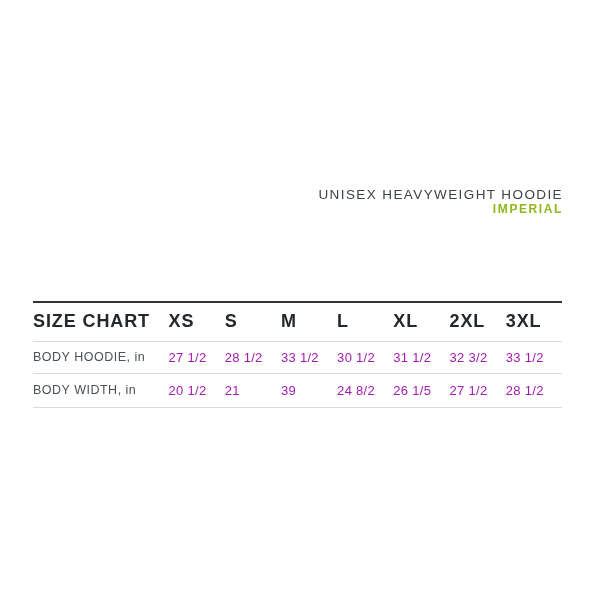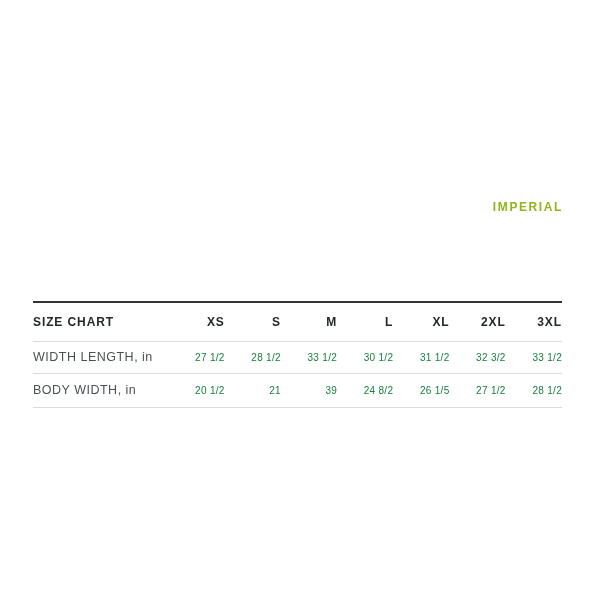--- a/index.html
+++ b/index.html
@@ -22,81 +22,81 @@
     text-align: right;
   }
   .product-title {
     font-size: 13.5px;
     font-weight: 400;
     letter-spacing: 1.4px;
     color: #3e4347;
     white-space: nowrap;
   }
   .unit-label {
-    margin-top: 13px;
     font-size: 12px;
     font-weight: 700;
     letter-spacing: 1.6px;
     color: #90b61c;
     white-space: nowrap;
   }
   table.size-table {
     position: absolute;
     left: 33px;
     top: 301px;
     width: 529px;
     border-collapse: collapse;
     table-layout: fixed;
     border-top: 2px solid #303438;
   }
   table.size-table col.label-col { width: 135px; }
   table.size-table col.size-col  { width: 56px; }
   table.size-table th, table.size-table td {
     padding: 0;
-    text-align: right;
+    text-align: left;
     white-space: nowrap;
     vertical-align: middle;
   }
   table.size-table thead tr {
     height: 39px;
     border-bottom: 1px solid #dbdbdb;
   }
   table.size-table tbody tr {
     height: 32px;
     border-bottom: 1px solid #dbdbdb;
   }
   table.size-table tbody tr:last-child { height: 34px; }
   table.size-table th {
-    font-size: 12px;
+    font-size: 18px;
     font-weight: 700;
     letter-spacing: 0.9px;
     color: #24282b;
   }
   table.size-table th.row-label,
   table.size-table td.row-label {
     text-align: left;
   }
   table.size-table td {
-    font-size: 10px;
+    font-size: 13px;
     font-weight: 400;
-    color: #15803d;
+    color: #a21caf;
     letter-spacing: 0.3px;
   }
   table.size-table td.row-label {
     color: #4b5054;
     letter-spacing: 0.5px;
     font-size: 12.5px;
   }
 </style>
 </head>
 <body>
 
 <div class="canvas">
 
   <div class="title-block">
+    <div class="product-title">UNISEX HEAVYWEIGHT HOODIE</div>
     <div class="unit-label">IMPERIAL</div>
   </div>
 
   <table class="size-table">
     <colgroup>
       <col class="label-col">
       <col class="size-col">
         <col class="size-col">
         <col class="size-col">
       <col class="size-col">
@@ -111,21 +111,21 @@
         <th>S</th>
         <th>M</th>
         <th>L</th>
         <th>XL</th>
         <th>2XL</th>
         <th>3XL</th>
       </tr>
     </thead>
     <tbody>
       <tr>
-        <td class="row-label">WIDTH LENGTH, in</td>
+        <td class="row-label">BODY HOODIE, in</td>
         <td>27 1/2</td>
         <td>28 1/2</td>
         <td>33 1/2</td>
         <td>30 1/2</td>
         <td>31 1/2</td>
         <td>32 3/2</td>
         <td>33 1/2</td>
       </tr>
       <tr>
         <td class="row-label">BODY WIDTH, in</td>

